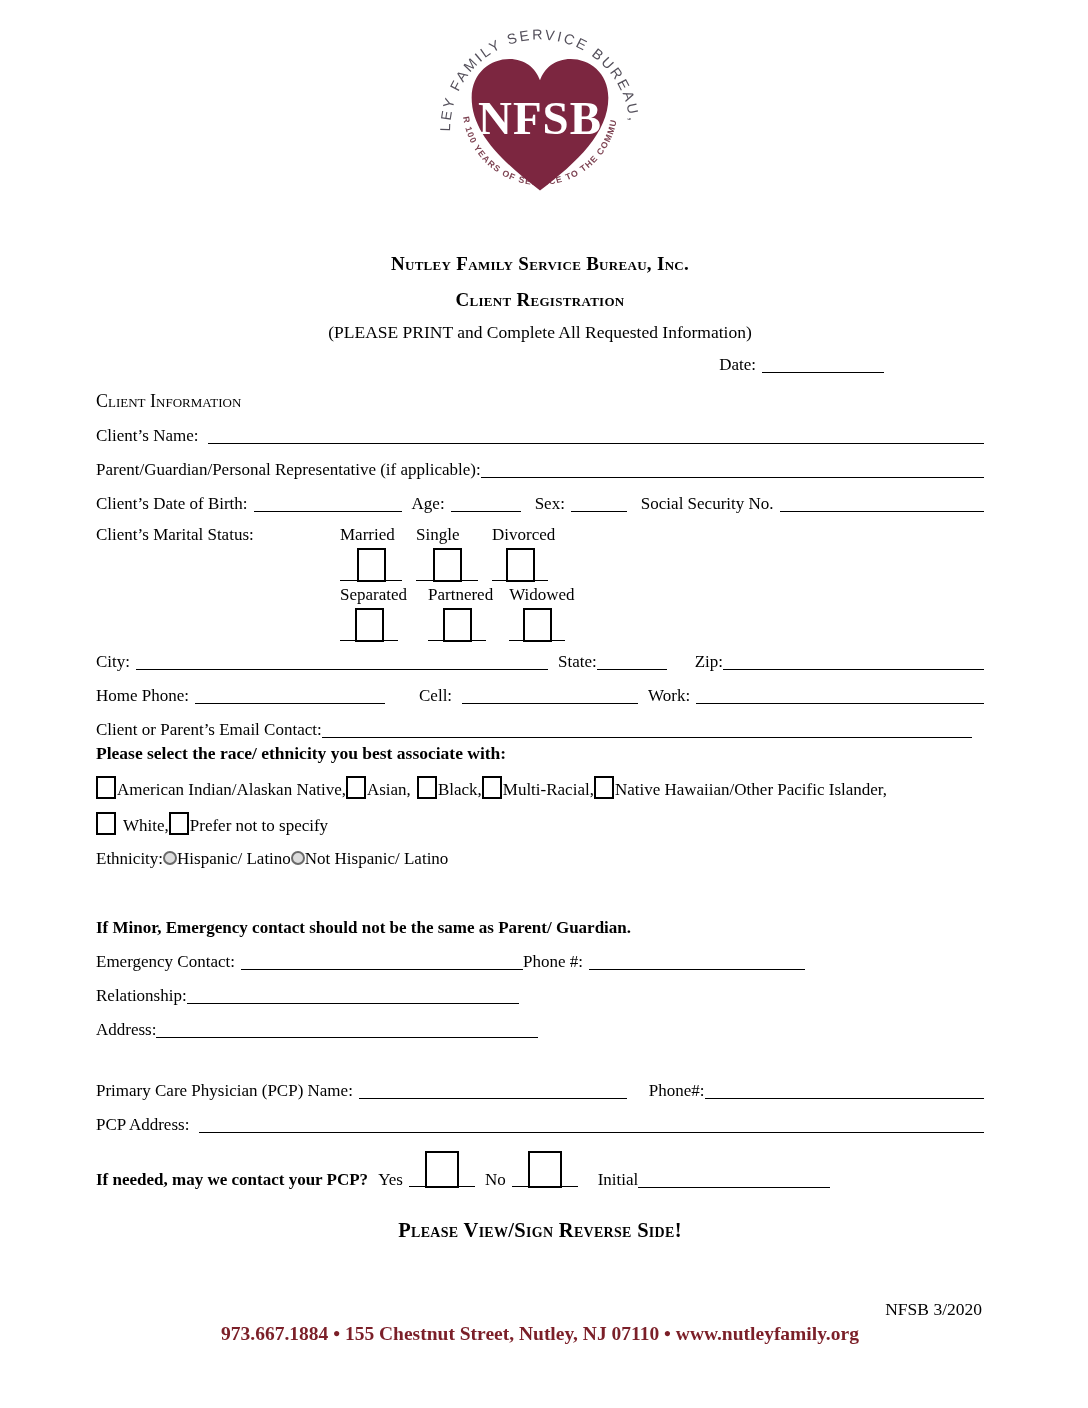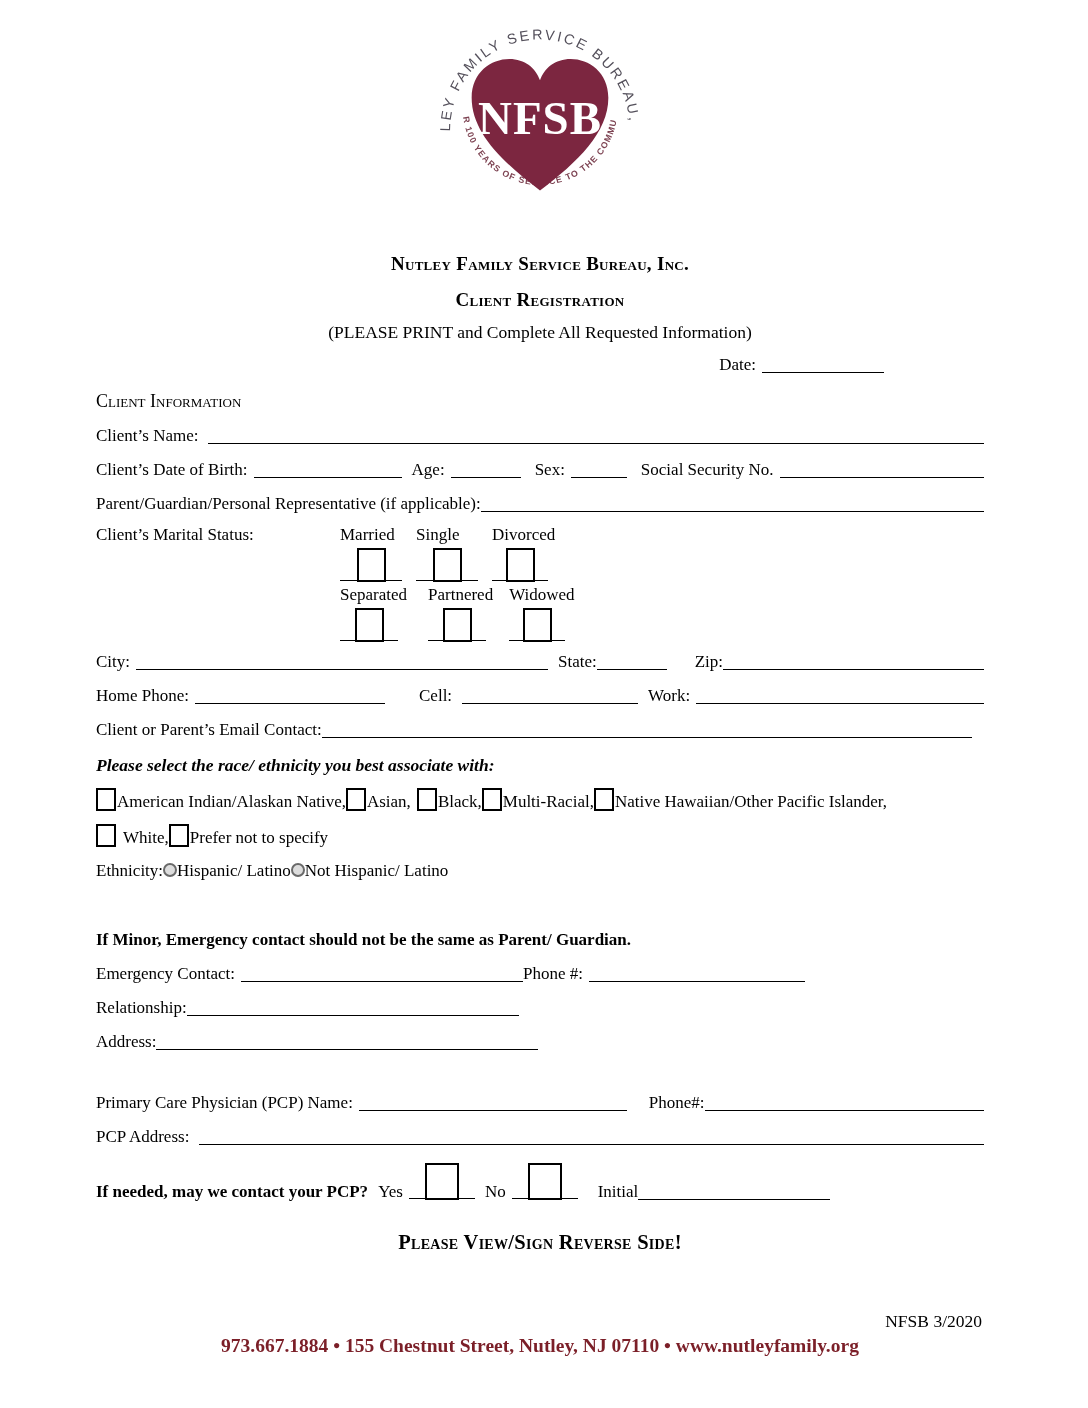--- a/index.html
+++ b/index.html
@@ -23,21 +23,21 @@
   .ul { display:inline-block; border-bottom:1px solid #000; position:relative; top:3px; height:2px; }
   .grow { flex:1 1 auto; }
   .ulbox { display:inline-flex; justify-content:center; align-items:flex-end;
            border-bottom:1px solid #000; position:relative; top:3px; }
   .mbox { width:25px; height:30px; border:2px solid #000; background:#fff; margin-bottom:-2px; }
   .ybox { width:30px; height:33px; border:2px solid #000; background:#fff; margin-bottom:-2px; }
   .opt { display:inline-flex; align-items:baseline;flex-direction:column; }
   .opt .opt-lbl { margin-right:7px; }
   .opt + .opt { margin-left:14px; }
   .marital-indent { display:inline-block; width:244px; flex:0 0 244px; }
-  .race-prompt { font-weight:700; font-style:italic; margin-top:15px; font-size:17.5px; }
+  .race-prompt { font-weight:700; margin-top:3px; font-size:17.5px; }
   .cb { display:inline-block; width:16px; height:19px; border:2px solid #000; background:#fff;
         vertical-align:-4px; margin-right:1px; }
   .radio { display:inline-block; width:10px; height:10px; border:2px solid #6a6a6a; border-radius:50%;
            background:#ddd; vertical-align:-1px; } .gap6 { margin-left:6px; } .gap10 { margin-left:10px; }
   .gap14 { margin-left:14px; } .gap28 { margin-left:28px; } .gap34 { margin-left:34px; }
   .minor-note { font-weight:700; margin-top:48px; }
   .pcp-block { margin-top:40px; }
   .reverse-note { text-align:center; font-weight:700; font-size:20.5px; margin-top:30px; letter-spacing:.3px; }
   .version-row { text-align:right; margin-top:58px; font-size:17.5px; padding-right:2px; }
   .footer-contact { text-align:center; font-weight:700; font-size:19.5px; color:#7b1f28; margin-top:3px; }
@@ -74,33 +74,33 @@
   </div>
 
   <div class="section-title sc">Client Information</div>
 
   <div class="frow">
     <span class="lbl">Client’s Name:</span>
     <span class="ul grow gap10"></span>
   </div>
 
   <div class="frow">
+    <span class="lbl">Parent/Guardian/Personal Representative (if applicable):</span>
+    <span class="ul grow"></span>
+  </div>
+
+  <div class="frow">
     <span class="lbl">Client’s Date of Birth:</span>
     <span class="ul gap6" style="width:148px"></span>
     <span class="lbl gap10">Age:</span>
     <span class="ul gap6" style="width:70px"></span>
     <span class="lbl gap14">Sex:</span>
     <span class="ul gap6" style="width:56px"></span>
     <span class="lbl gap14">Social Security No.</span>
     <span class="ul grow gap6"></span>
-  </div>
-
-  <div class="frow">
-    <span class="lbl">Parent/Guardian/Personal Representative (if applicable):</span>
-    <span class="ul grow"></span>
   </div>
 
   <div class="frow" style="margin-top:10px">
     <span class="marital-indent lbl">Client’s Marital Status:</span>
     <span class="opt">
       <span class="opt-lbl">Married</span>
       <span class="ulbox" style="width:62px">
           <span class="mbox"></span>
         </span>
     </span>

